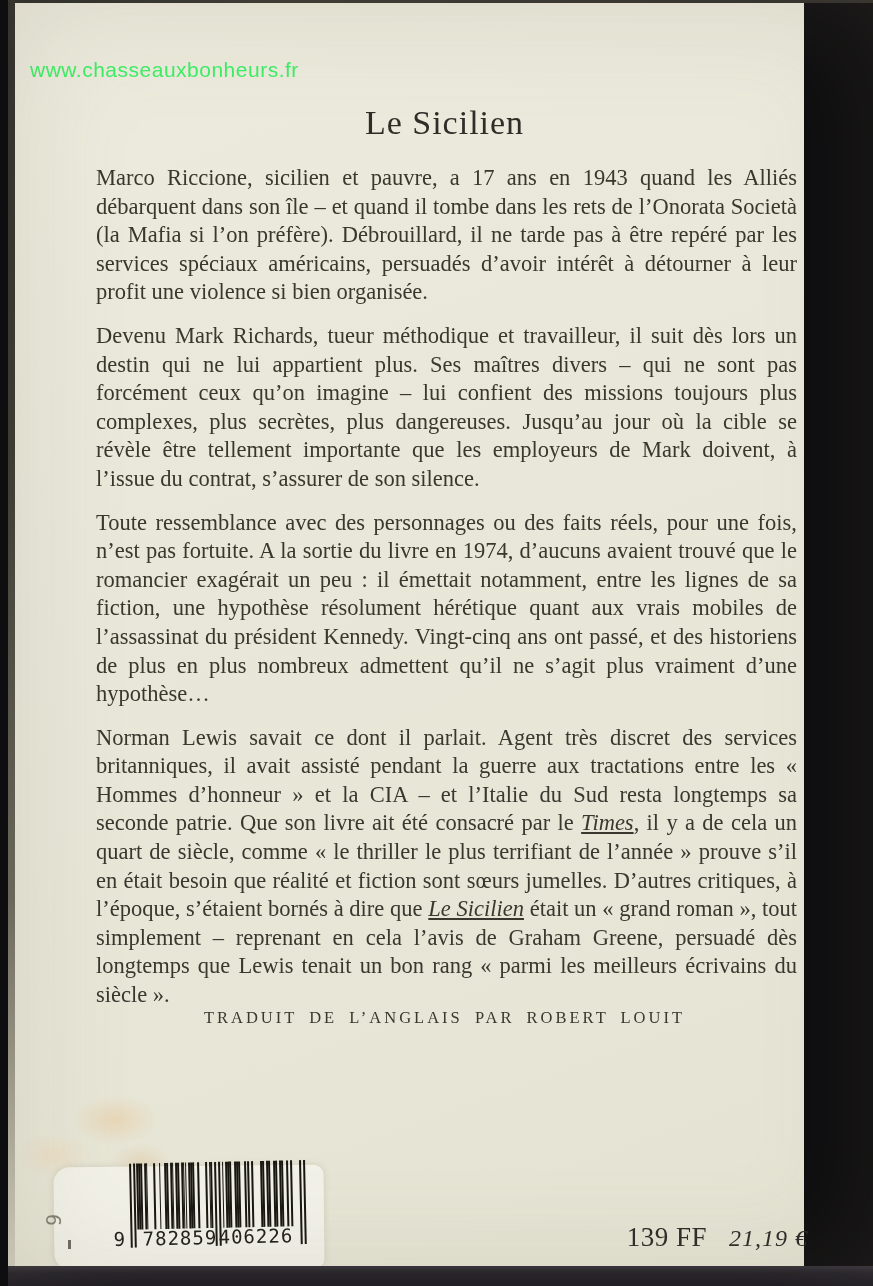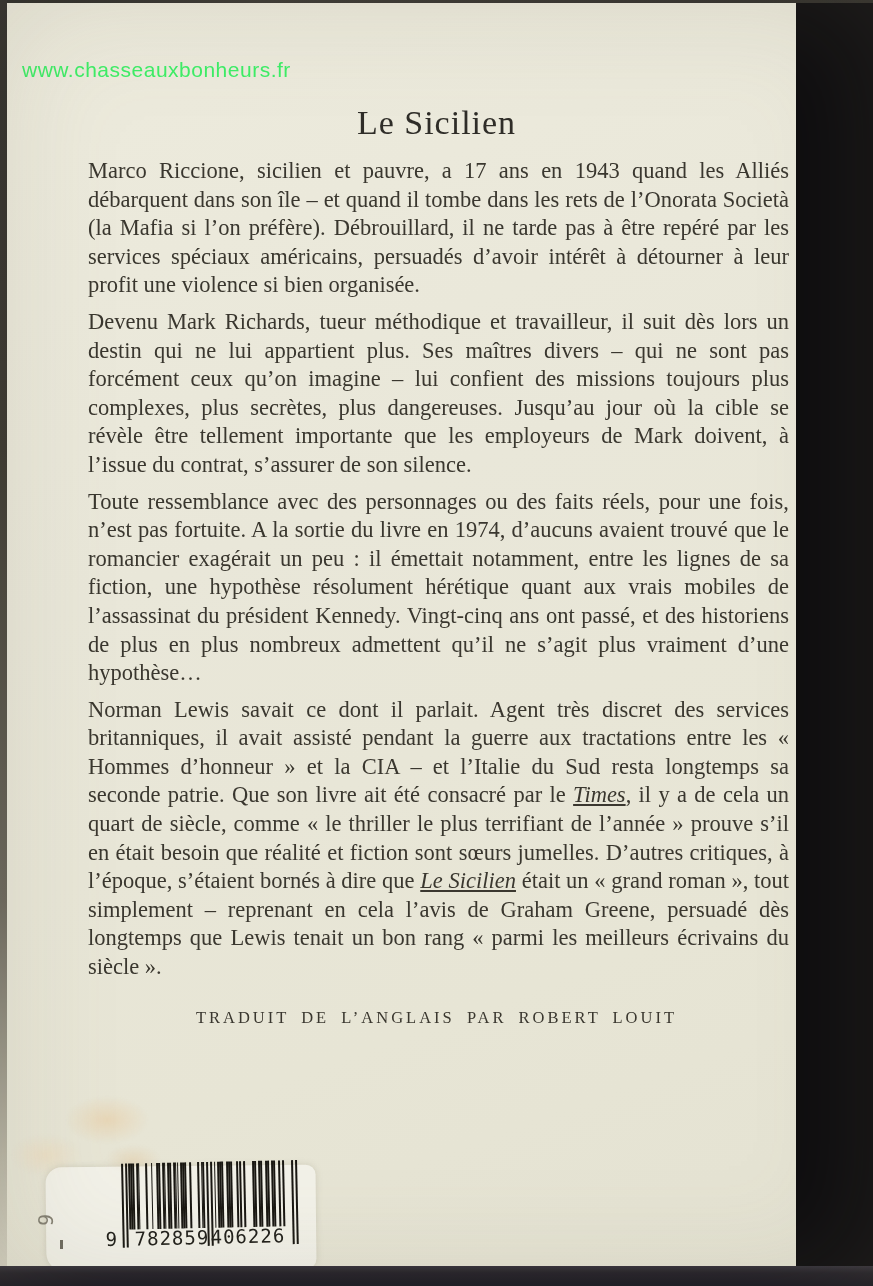--- a/index.html
+++ b/index.html
@@ -2,21 +2,21 @@
 <html><head>
 <meta charset="utf-8">
 <style>
   html,body{margin:0;padding:0;}
   body{
     width:873px;height:1286px;position:relative;overflow:hidden;
     background:#0e0d0f;
     font-family:"Liberation Serif", serif;
   }
   .cover{
-    position:absolute;left:0;top:0;width:796px;height:1286px;
+    position:absolute;left:8px;top:0;width:796px;height:1286px;
     background:linear-gradient(160deg,#edebdd 0%,#e9e7d9 40%,#e7e5d5 75%,#e4e2d2 100%);
   }
   
   .edge-top{position:absolute;left:0;top:0;width:873px;height:3px;background:linear-gradient(90deg,#2a2926,#3a3833 30%,#302e2a);}
   .edge-left{position:absolute;left:0;top:0;width:7px;height:1286px;
     background:linear-gradient(180deg,#2e2c29 0%,#39372f 35%,#6a675c 70%,#b7b4a4 90%,#d8d5c5 100%);}
   .edge-bottom{position:absolute;left:0;top:1266px;width:873px;height:20px;
     background:linear-gradient(180deg,#35323a 0%,#232027 35%,#191720 100%);}
   .vignette{position:absolute;left:0;top:0;width:873px;height:1286px;pointer-events:none;
     box-shadow:inset 0 0 120px rgba(120,115,95,.18);}
@@ -34,21 +34,21 @@
   .title{
     position:absolute;left:0;top:104px;width:873px;text-align:center;
     font-size:34px;color:#2f2d28;letter-spacing:1px;
   }
 
   .blurb{
     position:absolute;left:88px;top:149px;width:701px;
     font-size:22.5px;line-height:28.6px;color:#3a372f;
     text-align:justify;
   }
-  .blurb p{margin:8px 0 7px 0;}
+  .blurb p{margin:15px 0 7px 0;}
   .blurb .it{font-style:italic;text-decoration:underline;}
 
   .translator{
     position:absolute;left:0;top:1008px;width:873px;text-align:center;
     font-size:16.5px;letter-spacing:3px;word-spacing:5px;color:#3a372f;
   }
 
   
   .stain{
     position:absolute;left:2px;top:1090px;width:175px;height:100px;
@@ -171,18 +171,22 @@
         <div class="bar" style="left: 170.2px; width: 1.85px; height: 84px;"></div>
         <div class="bar" style="left: 173.9px; width: 1.85px; height: 84px;"></div>
       </div>
     <div class="bc-digits">
       <span class="bc-first">9</span>
       <span class="bc-g1">782859</span>
       <span class="bc-g2">406226</span>
     </div>
   </div>
 
+  <div class="price">
+    <span class="price-ff">139 FF</span>
+    <span class="price-eur">21,19 €</span>
+  </div>
 
   <div class="edge-top"></div>
   <div class="edge-left"></div>
   <div class="edge-bottom"></div>
   <div class="vignette"></div>
 </div>
 
 </body></html>

